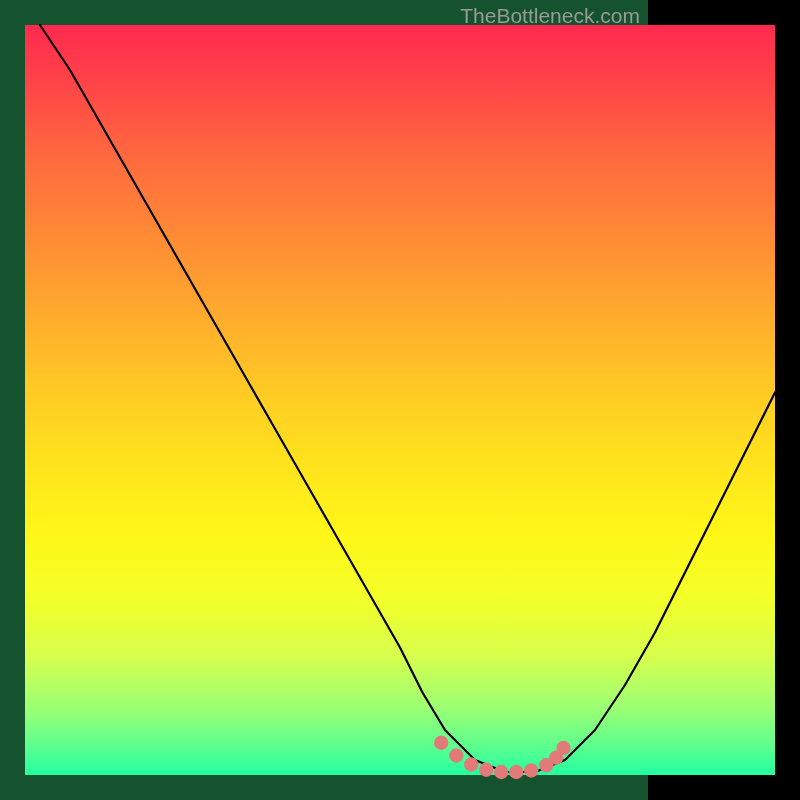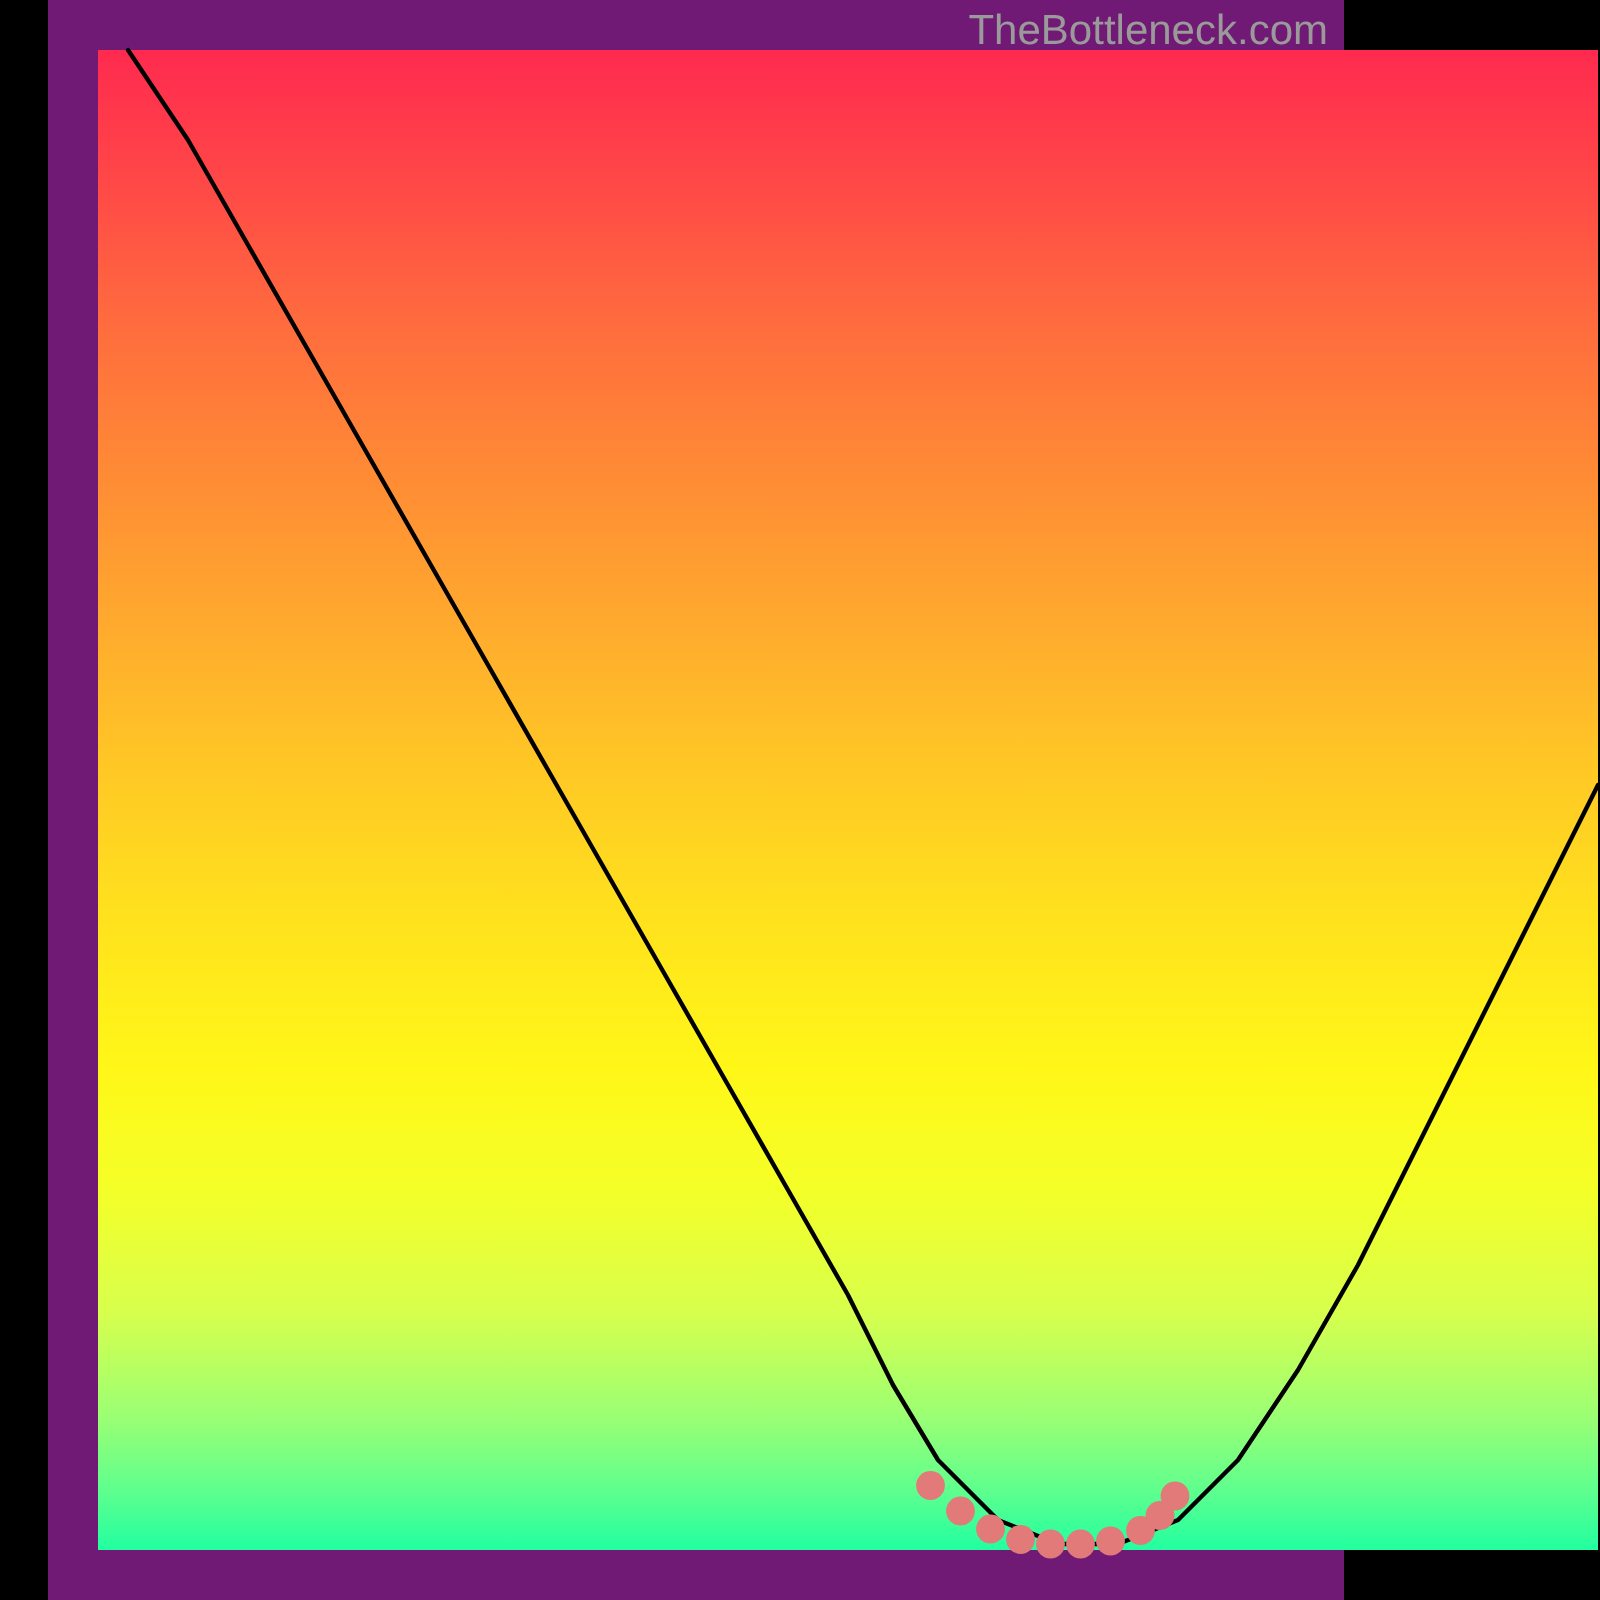--- a/index.html
+++ b/index.html
@@ -8,22 +8,21 @@
   width: 800px;
   height: 800px;
   overflow: hidden;
   background: #000;
   font-family: Arial, sans-serif;
 }
 .container {
   width: 648px;
   height: 800px;
   position: relative;
-  background: #701a75;
-  margin-left: 24px;
+  background: #14532d;
 }
 .plot-area {
   position: absolute;
   left: 25px;
   top: 25px;
   width: 750px;
   height: 750px;
   background: linear-gradient(to bottom,
     #ff2a4f 0%,
     #ff4548 8%,

